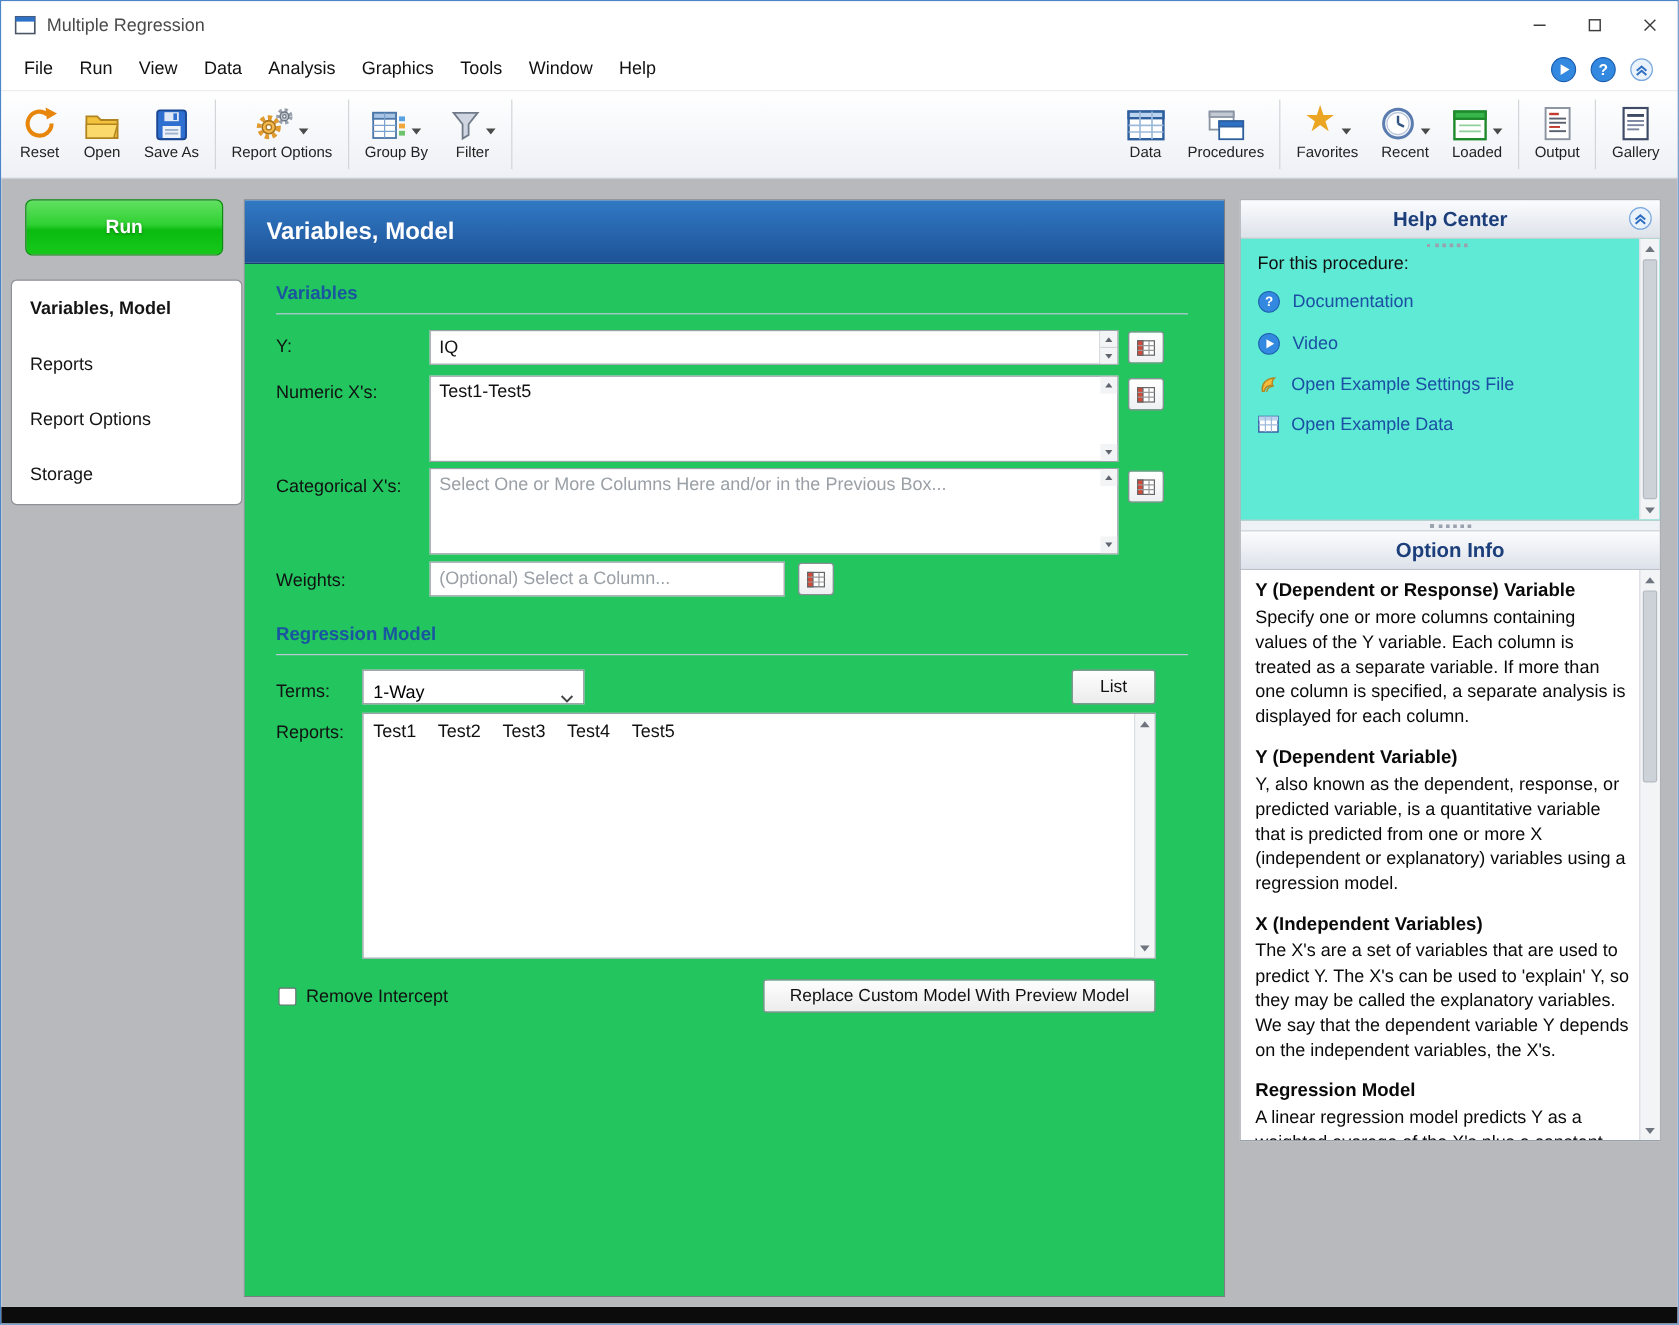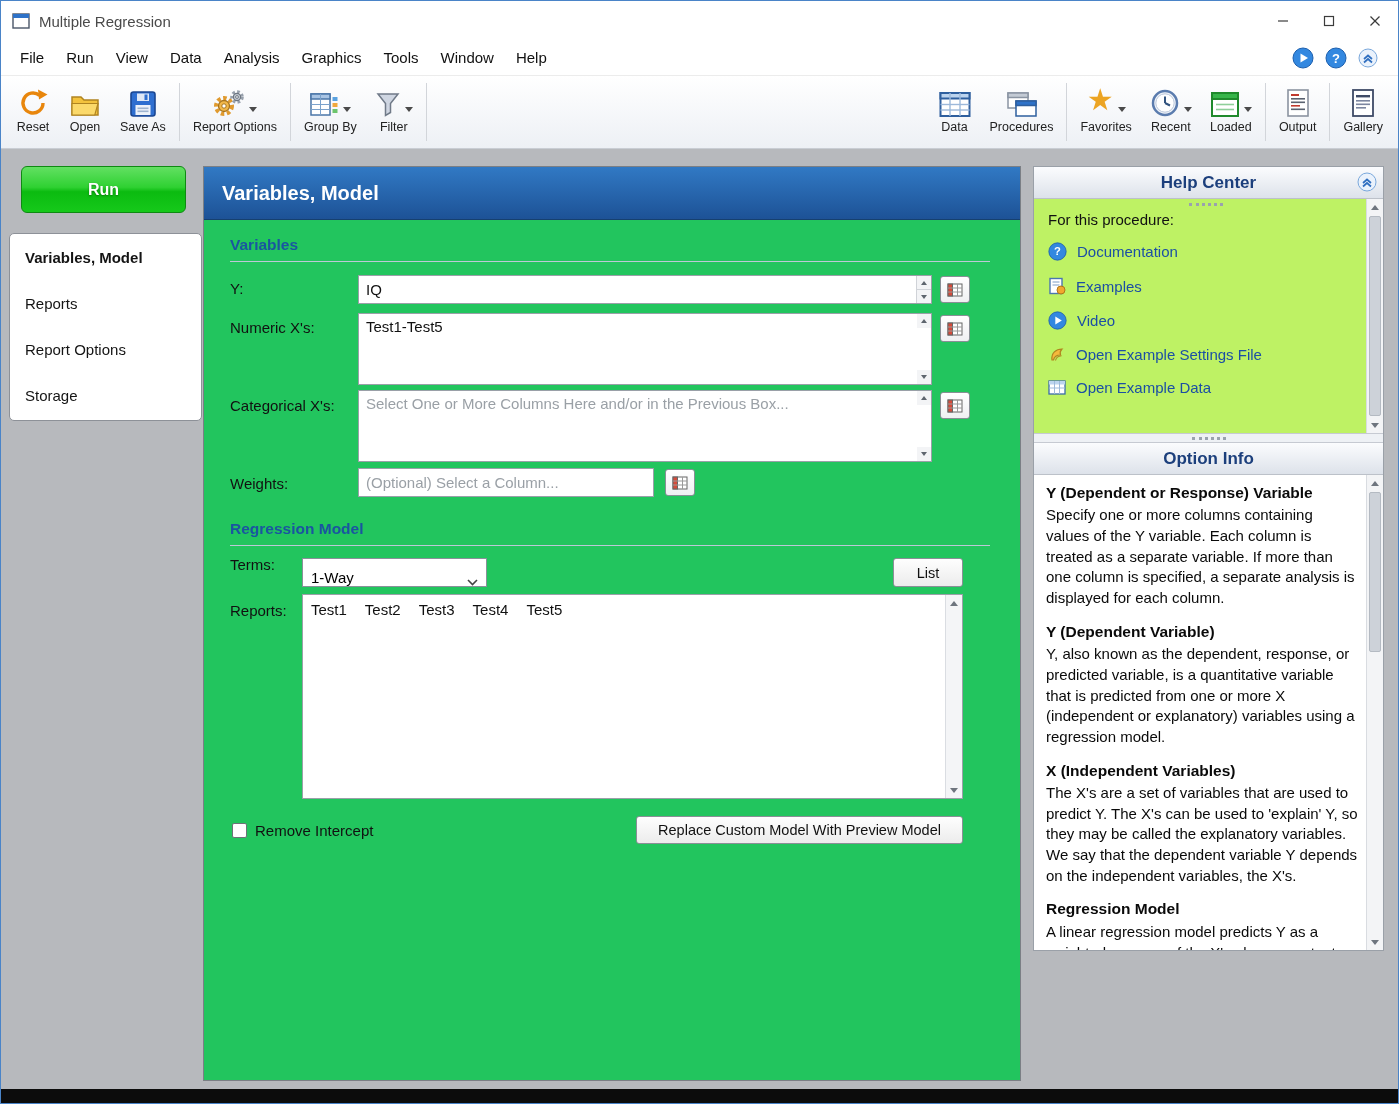--- a/index.html
+++ b/index.html
@@ -83,21 +83,21 @@
   .sarr.top{top:0;}
   .sarr.bot{bottom:0;}
 
   .cbrow{position:absolute;display:flex;align-items:center;gap:8px;font-size:15px;color:#111;}
   .checkbox{width:15px;height:15px;border:1px solid #6d7278;background:#fff;border-radius:2px;cursor:pointer;}
 
   
   .help-panel{position:absolute;left:1032px;top:17px;width:351px;height:785px;border:1px solid #9aa0a8;background:#fff;display:flex;flex-direction:column;}
   .hdr{height:32px;background:linear-gradient(#fbfcfe,#dde2ea);border-bottom:1px solid #bcc1c9;display:flex;align-items:center;justify-content:center;position:relative;font-size:17px;color:#1c3f7c;font-weight:600;flex:none;}
   .hdr .collapse{position:absolute;right:6px;top:5px;display:flex;cursor:pointer;}
-  .help-body{height:235px;background:#bef264;position:relative;overflow:hidden;border-bottom:1px solid #c6cad2;flex:none;}
+  .help-body{height:235px;background:#5eead4;position:relative;overflow:hidden;border-bottom:1px solid #c6cad2;flex:none;}
   .help-inner{position:absolute;left:0;top:0;right:17px;padding:0 0 0 12px;}
   .mini-split{height:10px;display:flex;align-items:center;justify-content:center;}
   .dots{width:34px;border-top:3px dotted #9aa2ae;}
   .hintro{font-size:15px;color:#111;margin:2px 0 6px 2px;}
   .hlink-row{display:flex;align-items:center;gap:10px;padding:8px 2px;cursor:pointer;}
   .hlink{color:#1b4fa4;font-size:15px;}
   .splitbar{height:9px;background:#eef1f5;border-bottom:1px solid #c6cad2;display:flex;align-items:center;justify-content:center;flex:none;}
   .oi-body{flex:1;position:relative;background:#fff;overflow:hidden;}
   .oi-inner{position:absolute;left:0;top:0;right:17px;padding:8px 8px 0 12px;font-size:15px;line-height:1.38;color:#0a0a0a;}
   .oi-h{font-weight:bold;font-size:15.5px;line-height:1.25;margin-top:13px;}
@@ -475,21 +475,21 @@
                 <line x1="10.5" y1="1" x2="10.5" y2="13" stroke="#999"></line>
                 <line x1="1" y1="5" x2="15" y2="5" stroke="#999"></line>
                 <line x1="1" y1="9" x2="15" y2="9" stroke="#999"></line>
               </svg>
             </span>
         </div>
 
         <div class="section-title" style="left:26px;top:300px;">Regression Model</div>
         <div class="hrule" style="left:26px;top:325px;width:760px;"></div>
 
-        <div class="flabel" style="left:26px;top:336px;">Terms:</div>
+        <div class="flabel" style="left:26px;top:348px;">Terms:</div>
         <div class="select" style="left:98px;top:338px;width:185px;height:29px;">
           <span>1-Way</span>
           <span class="chev">
             <svg width="11" height="7" viewBox="0 0 11 7">
                 <path d="M1 1l4.5 4.5L10 1" fill="none" stroke="#444" stroke-width="1.6"></path>
               </svg>
           </span>
         </div>
         <div class="pbtn" style="left:689px;top:338px;width:70px;height:29px;">List</div>
 
@@ -543,31 +543,20 @@
           <div class="hlink-row">
             <span style="display:flex;">
               <svg width="19" height="19" viewBox="0 0 22 22">
                   <circle cx="11" cy="11" r="10" fill="#3388e0" stroke="#1c5fae"></circle>
                   <text x="11" y="15.5" font-size="13" font-weight="bold" fill="#fff" text-anchor="middle" font-family="Liberation Sans, sans-serif">?</text>
                 </svg>
             </span>
             <span class="hlink">Documentation</span>
           </div>
 
-          <div class="hlink-row">
-            <span style="display:flex;">
-              <svg width="18" height="18" viewBox="0 0 18 18">
-                  <rect x="2" y="1.5" width="12" height="15" fill="#fff" stroke="#4a76b0" stroke-width="1.4"></rect>
-                  <line x1="4.5" y1="5" x2="11.5" y2="5" stroke="#7c9cc4"></line>
-                  <line x1="4.5" y1="8" x2="11.5" y2="8" stroke="#7c9cc4"></line>
-                  <circle cx="13" cy="13" r="4" fill="#f2a72e" stroke="#b07718"></circle>
-                </svg>
-            </span>
-            <span class="hlink">Examples</span>
-          </div>
 
           <div class="hlink-row">
             <span style="display:flex;">
               <svg width="19" height="19" viewBox="0 0 22 22">
                   <circle cx="11" cy="11" r="10" fill="#3388e0" stroke="#1c5fae"></circle>
                   <polygon points="8.5,6.5 16,11 8.5,15.5" fill="#fff"></polygon>
                 </svg>
             </span>
             <span class="hlink">Video</span>
           </div>

